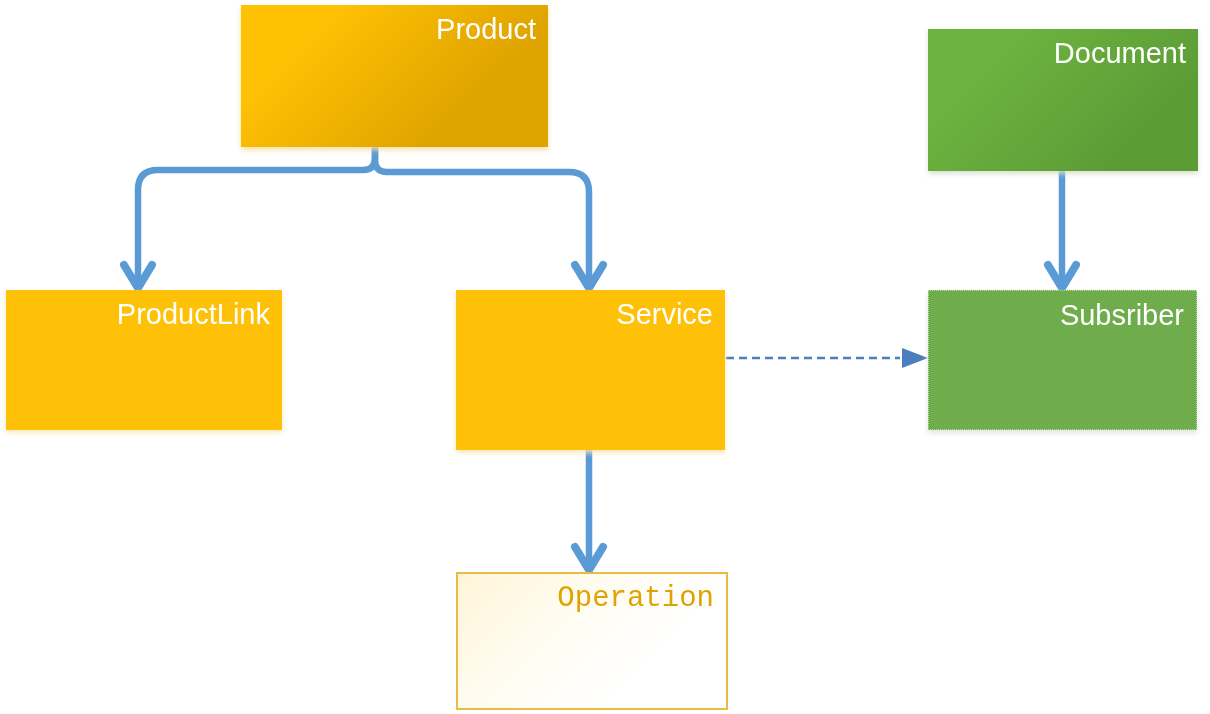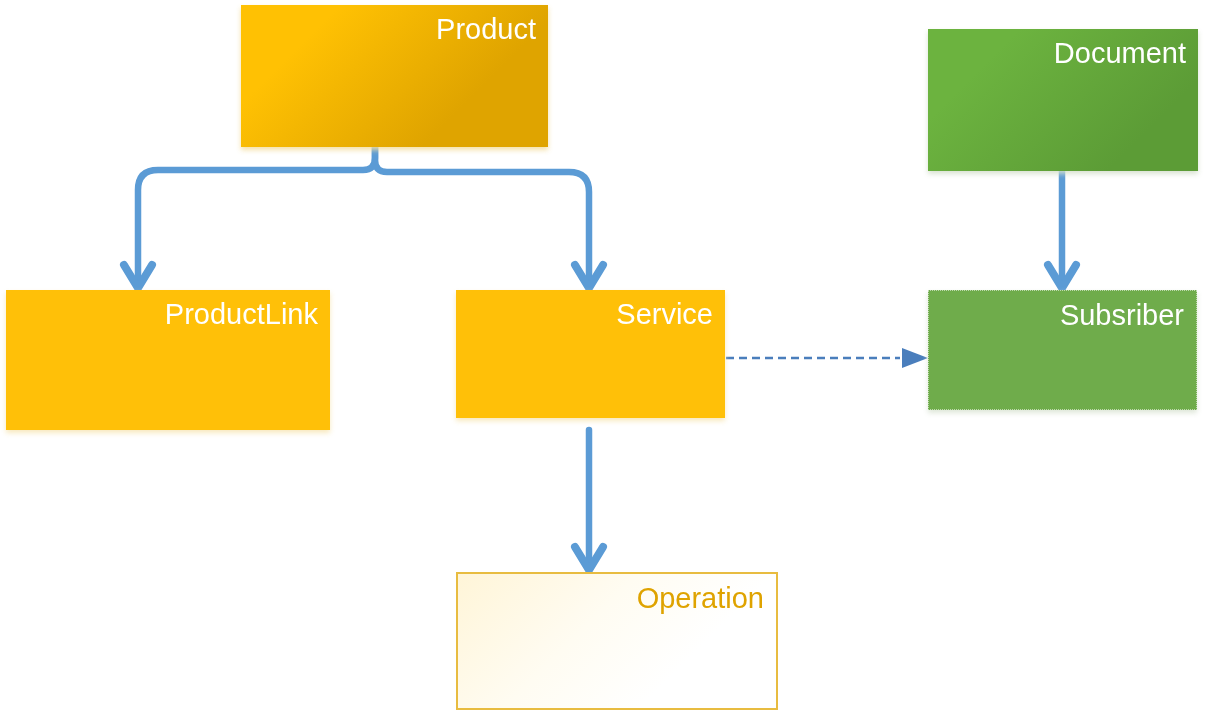--- a/index.html
+++ b/index.html
@@ -54,24 +54,24 @@
   }
   .node-operation {
     background: linear-gradient(135deg, #FFF5D8 0%, #FFFCF2 40%, #FFFFFF 70%);
     border: 2px solid var(--operation-border);
     color: var(--operation-text);
   }
 
   
   #node-product     { left: 241px; top: 5px;   width: 307px; height: 142px; }
   #node-document    { left: 928px; top: 5px;   width: 270px; height: 142px; }
-  #node-productlink { left: 6px;   top: 290px; width: 324px; height: 140px; }
-  #node-service     { left: 456px; top: 290px; width: 269px; height: 128px; }
-  #node-subsriber   { left: 928px; top: 290px; width: 269px; height: 120px; padding-left: 44px; }
-  #node-operation   { left: 456px; top: 572px; width: 322px; height: 138px; }
+  #node-productlink { left: 6px;   top: 290px; width: 276px; height: 140px; }
+  #node-service     { left: 456px; top: 290px; width: 269px; height: 160px; }
+  #node-subsriber   { left: 928px; top: 290px; width: 269px; height: 140px; padding-left: 44px; }
+  #node-operation   { left: 456px; top: 572px; width: 272px; height: 138px; font-family: Liberation Mono, monospace; }
 
   .edge-shaft {
     fill: none;
     stroke: var(--arrow-blue);
     stroke-width: 6.5;
     stroke-linecap: round;
     stroke-linejoin: round;
   }
   .edge-head {
     fill: none;

